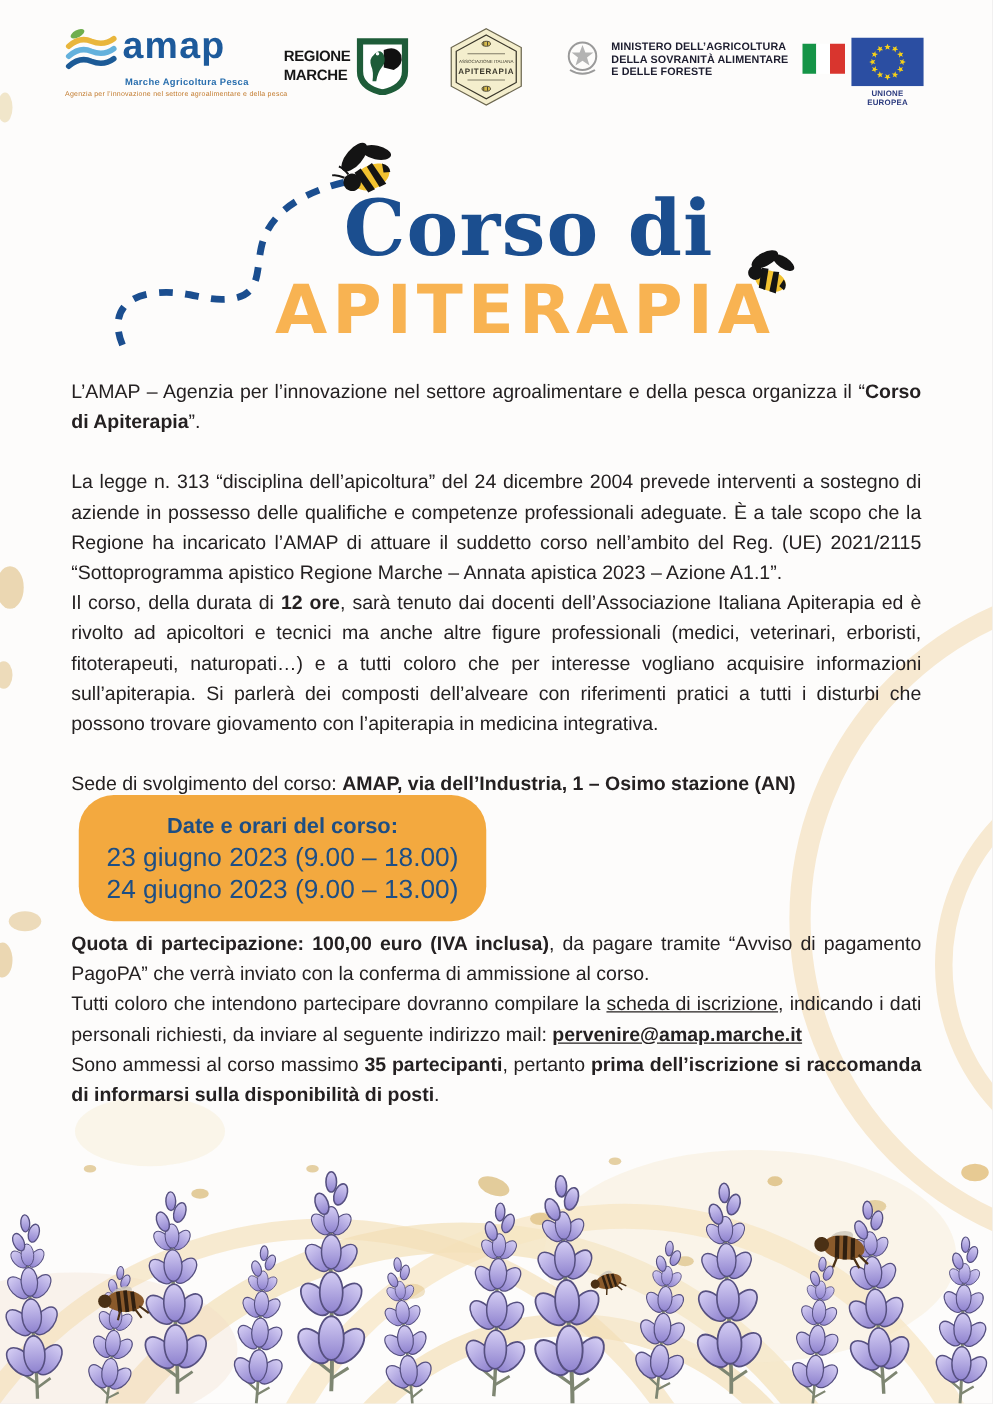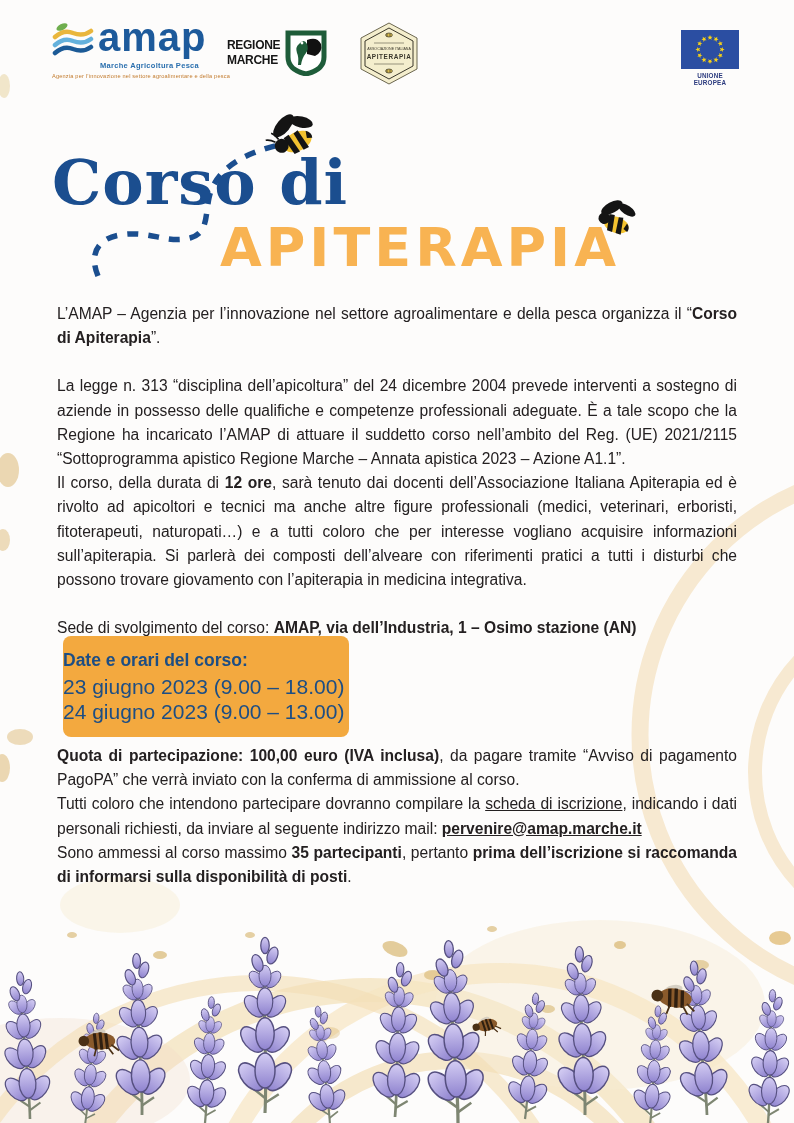--- a/index.html
+++ b/index.html
@@ -5,49 +5,49 @@
   html,body{margin:0;padding:0;background:#e8e8e8;}
   .page{position:relative;width:794px;height:1123px;margin:0 auto;background:#fdfcfb;overflow:hidden;
         font-family:"Liberation Sans",sans-serif;color:#242021;}
   svg{display:block}
   .abs{position:absolute}
 
   
   .logos{position:absolute;top:0;left:0;width:100%;height:105px}
   .amap-logo{position:absolute;left:52px;top:22px;width:170px}
   .amap-row{display:flex;align-items:flex-start}
-  .amap-word{font-weight:700;font-size:40px;line-height:30px;color:#1d5a9b;letter-spacing:1px;margin-left:4px}
+  .amap-word{font-weight:700;font-size:30px;line-height:30px;color:#1d5a9b;letter-spacing:1px;margin-left:4px}
   .amap-tag{font-size:7.5px;font-weight:700;color:#2a6fae;margin:1px 0 0 48px;letter-spacing:.3px}
   .amap-sub{font-size:5.6px;color:#c27a2c;margin-top:3px;letter-spacing:.2px;white-space:nowrap}
   .regione{position:absolute;left:227px;top:30px;display:flex;align-items:center;gap:5px}
   .regione-txt{font-weight:800;font-size:12px;line-height:15px;color:#161616;letter-spacing:-.3px;font-family:"Liberation Sans",sans-serif}
   .badge{position:absolute;left:356px;top:21px;width:66px;height:66px}
   .ministero{position:absolute;left:450px;top:30px;display:flex;align-items:center;gap:7px}
   .min-txt{font-weight:700;font-size:8.6px;line-height:10.2px;color:#1c1c2e;letter-spacing:.1px}
   .itflag{width:34px;height:24px;display:flex;margin-left:4px}
   .itflag div{flex:1}
   .eu{position:absolute;left:681px;top:30px;width:58px;text-align:center}
   .eu-label{font-size:6.3px;font-weight:700;color:#2b3a7e;margin-top:3px;letter-spacing:.2px}
 
   
-  .title-corso{position:absolute;top:146px;left:0;width:100%;text-align:left;text-indent:52px;
+  .title-corso{position:absolute;top:146px;left:0;width:100%;text-align:center;text-indent:52px;
     font-family:"DejaVu Serif",serif;font-weight:700;font-size:62px;color:#1b4e8f;letter-spacing:1px}
   .title-api{position:absolute;top:216px;left:0;width:100%;text-align:center;text-indent:46px;
     font-family:"DejaVu Sans",sans-serif;font-weight:800;font-size:54px;color:#f8b352;letter-spacing:4px}
 
   
   .content{position:absolute;left:57px;width:680px;top:302px;font-size:15.6px;line-height:24.2px;text-align:justify}
   .content p{margin:0}
   .gap{margin-bottom:24px !important}
   b{font-weight:700}
   .u{text-decoration:underline}
   .venue{text-align:left}
 
-  .schedule{position:absolute;left:63px;top:636px;width:286px;background:#f3a93f;border-radius:8px;
-    padding:11px 0 13px;color:#1d4e84}
+  .schedule{position:absolute;left:63px;top:636px;width:326px;background:#f3a93f;border-radius:28px;
+    padding:11px 0 13px;text-align:center;color:#1d4e84}
   .schedule .t{font-weight:700;font-size:17.5px;line-height:27px}
   .schedule .l{font-size:21px;line-height:25px}
 
   .fees{position:absolute;left:57px;width:680px;top:744px;font-size:15.6px;line-height:24.2px;text-align:justify}
   .fees p{margin:0}
 </style>
 </head>
 <body>
 
 <div class="page">
@@ -111,20 +111,37 @@
         <text x="33" y="38" text-anchor="middle" font-size="6.4" font-weight="bold" fill="#3a372b" letter-spacing=".6" font-family="Liberation Sans,sans-serif">APITERAPIA</text>
         <line x1="18" y1="43" x2="48" y2="43" stroke="#3a372b" stroke-width=".5"></line>
         <g>
           <ellipse cx="33" cy="50" rx="3.4" ry="2" fill="#d7bb4e" stroke="#3a372b" stroke-width=".7"></ellipse>
           <line x1="31" y1="48.5" x2="31" y2="51.5" stroke="#3a372b" stroke-width=".7"></line>
           <line x1="34" y1="48.5" x2="34" y2="51.5" stroke="#3a372b" stroke-width=".7"></line>
         </g>
       </svg>
     </div>
 
+    <div class="ministero">
+      <svg width="32" height="34" viewBox="0 0 32 34">
+        <circle cx="16" cy="15" r="11" fill="none" stroke="#9a9a9a" stroke-width="1.6"></circle>
+        <path d="M16,6 l2.3,6 6.4,0 -5.1,4 2,6.4 -5.6,-3.9 -5.6,3.9 2,-6.4 -5.1,-4 6.4,0 Z" fill="#b3b3b3"></path>
+        <path d="M6,26 q10,6 20,0" stroke="#9a9a9a" stroke-width="1.6" fill="none"></path>
+      </svg>
+      <div class="min-txt">
+        <div>MINISTERO DELL’AGRICOLTURA</div>
+        <div>DELLA SOVRANITÀ ALIMENTARE</div>
+        <div>E DELLE FORESTE</div>
+      </div>
+      <div class="itflag">
+        <div style="background:#159447"></div>
+          <div style="background:#ffffff"></div>
+          <div style="background:#d9352e"></div>
+      </div>
+    </div>
 
     <div class="eu">
       <svg width="58" height="39" viewBox="0 0 58 39">
         <rect width="58" height="39" fill="#2b4ea2"></rect>
         <g fill="#f7d117" transform="translate(29,19.5)">
           <g id="eu-stars">
             <g transform="rotate(0) translate(0,-12)">
                 <path d="M0,-2.6 L.8,-.8 2.6,-.8 1.1,.4 1.7,2.3 0,1.2 -1.7,2.3 -1.1,.4 -2.6,-.8 -.8,-.8 Z"></path>
               </g>
             <g transform="rotate(30) translate(0,-12)">

